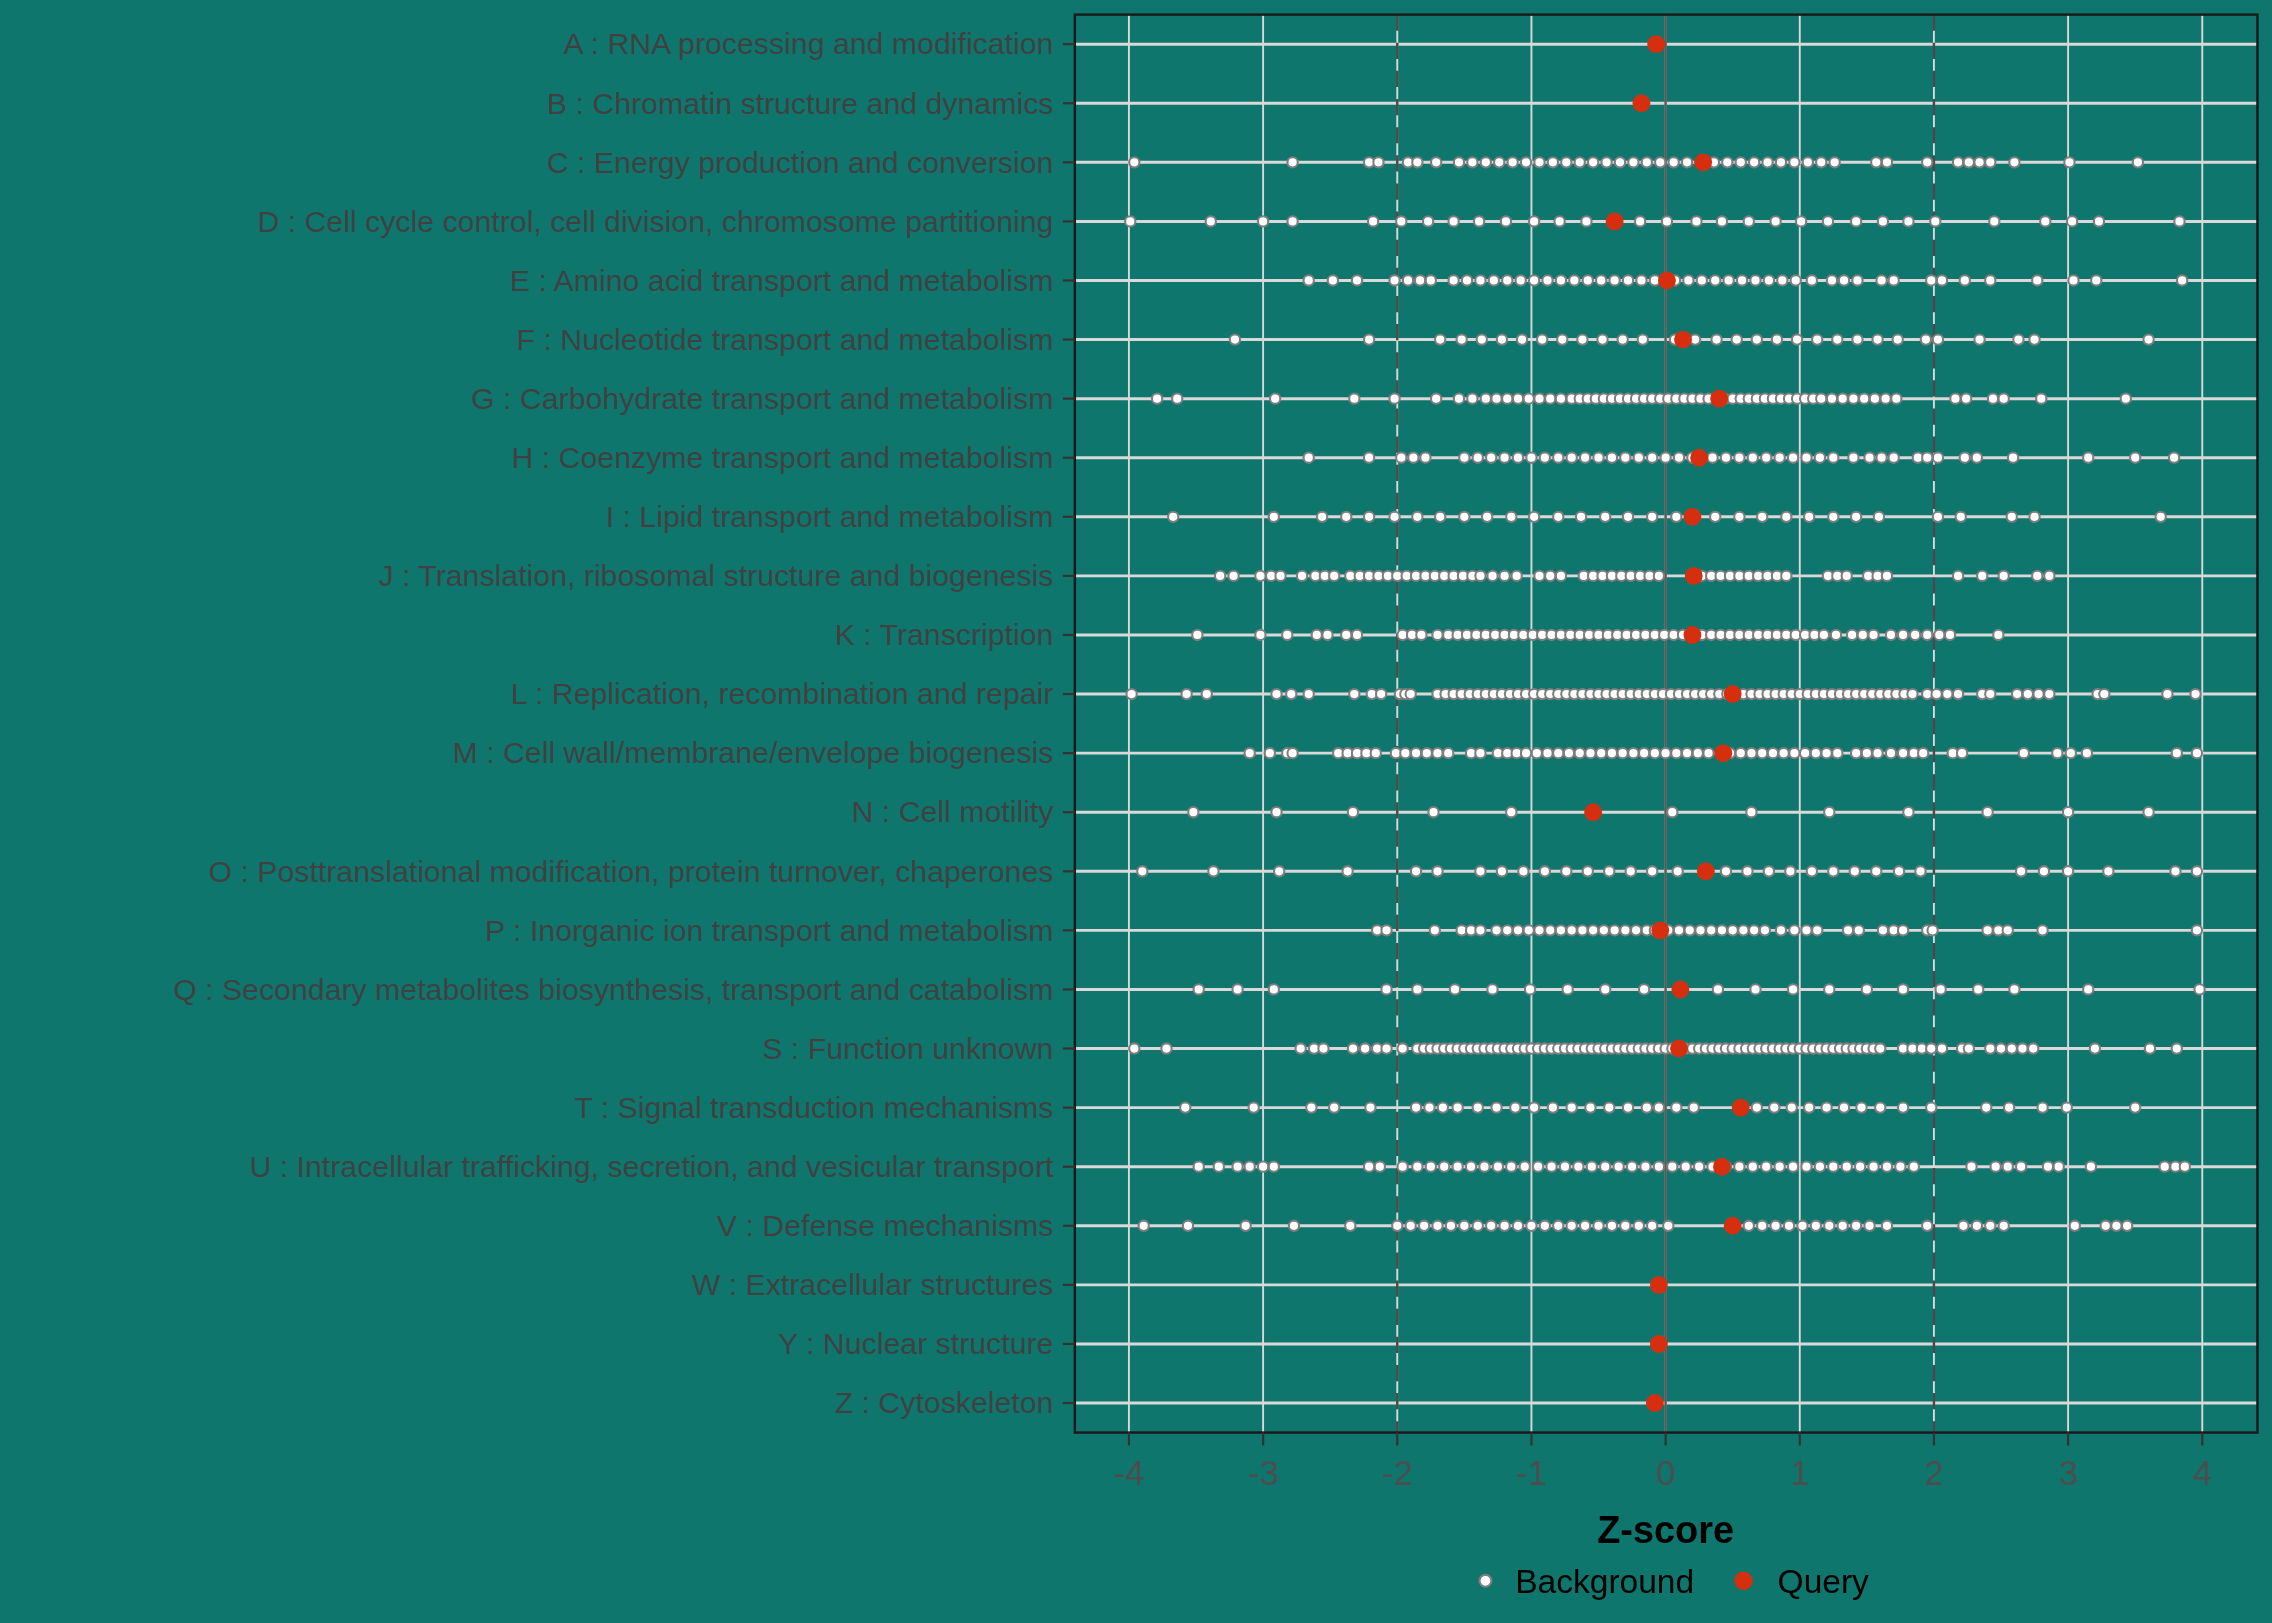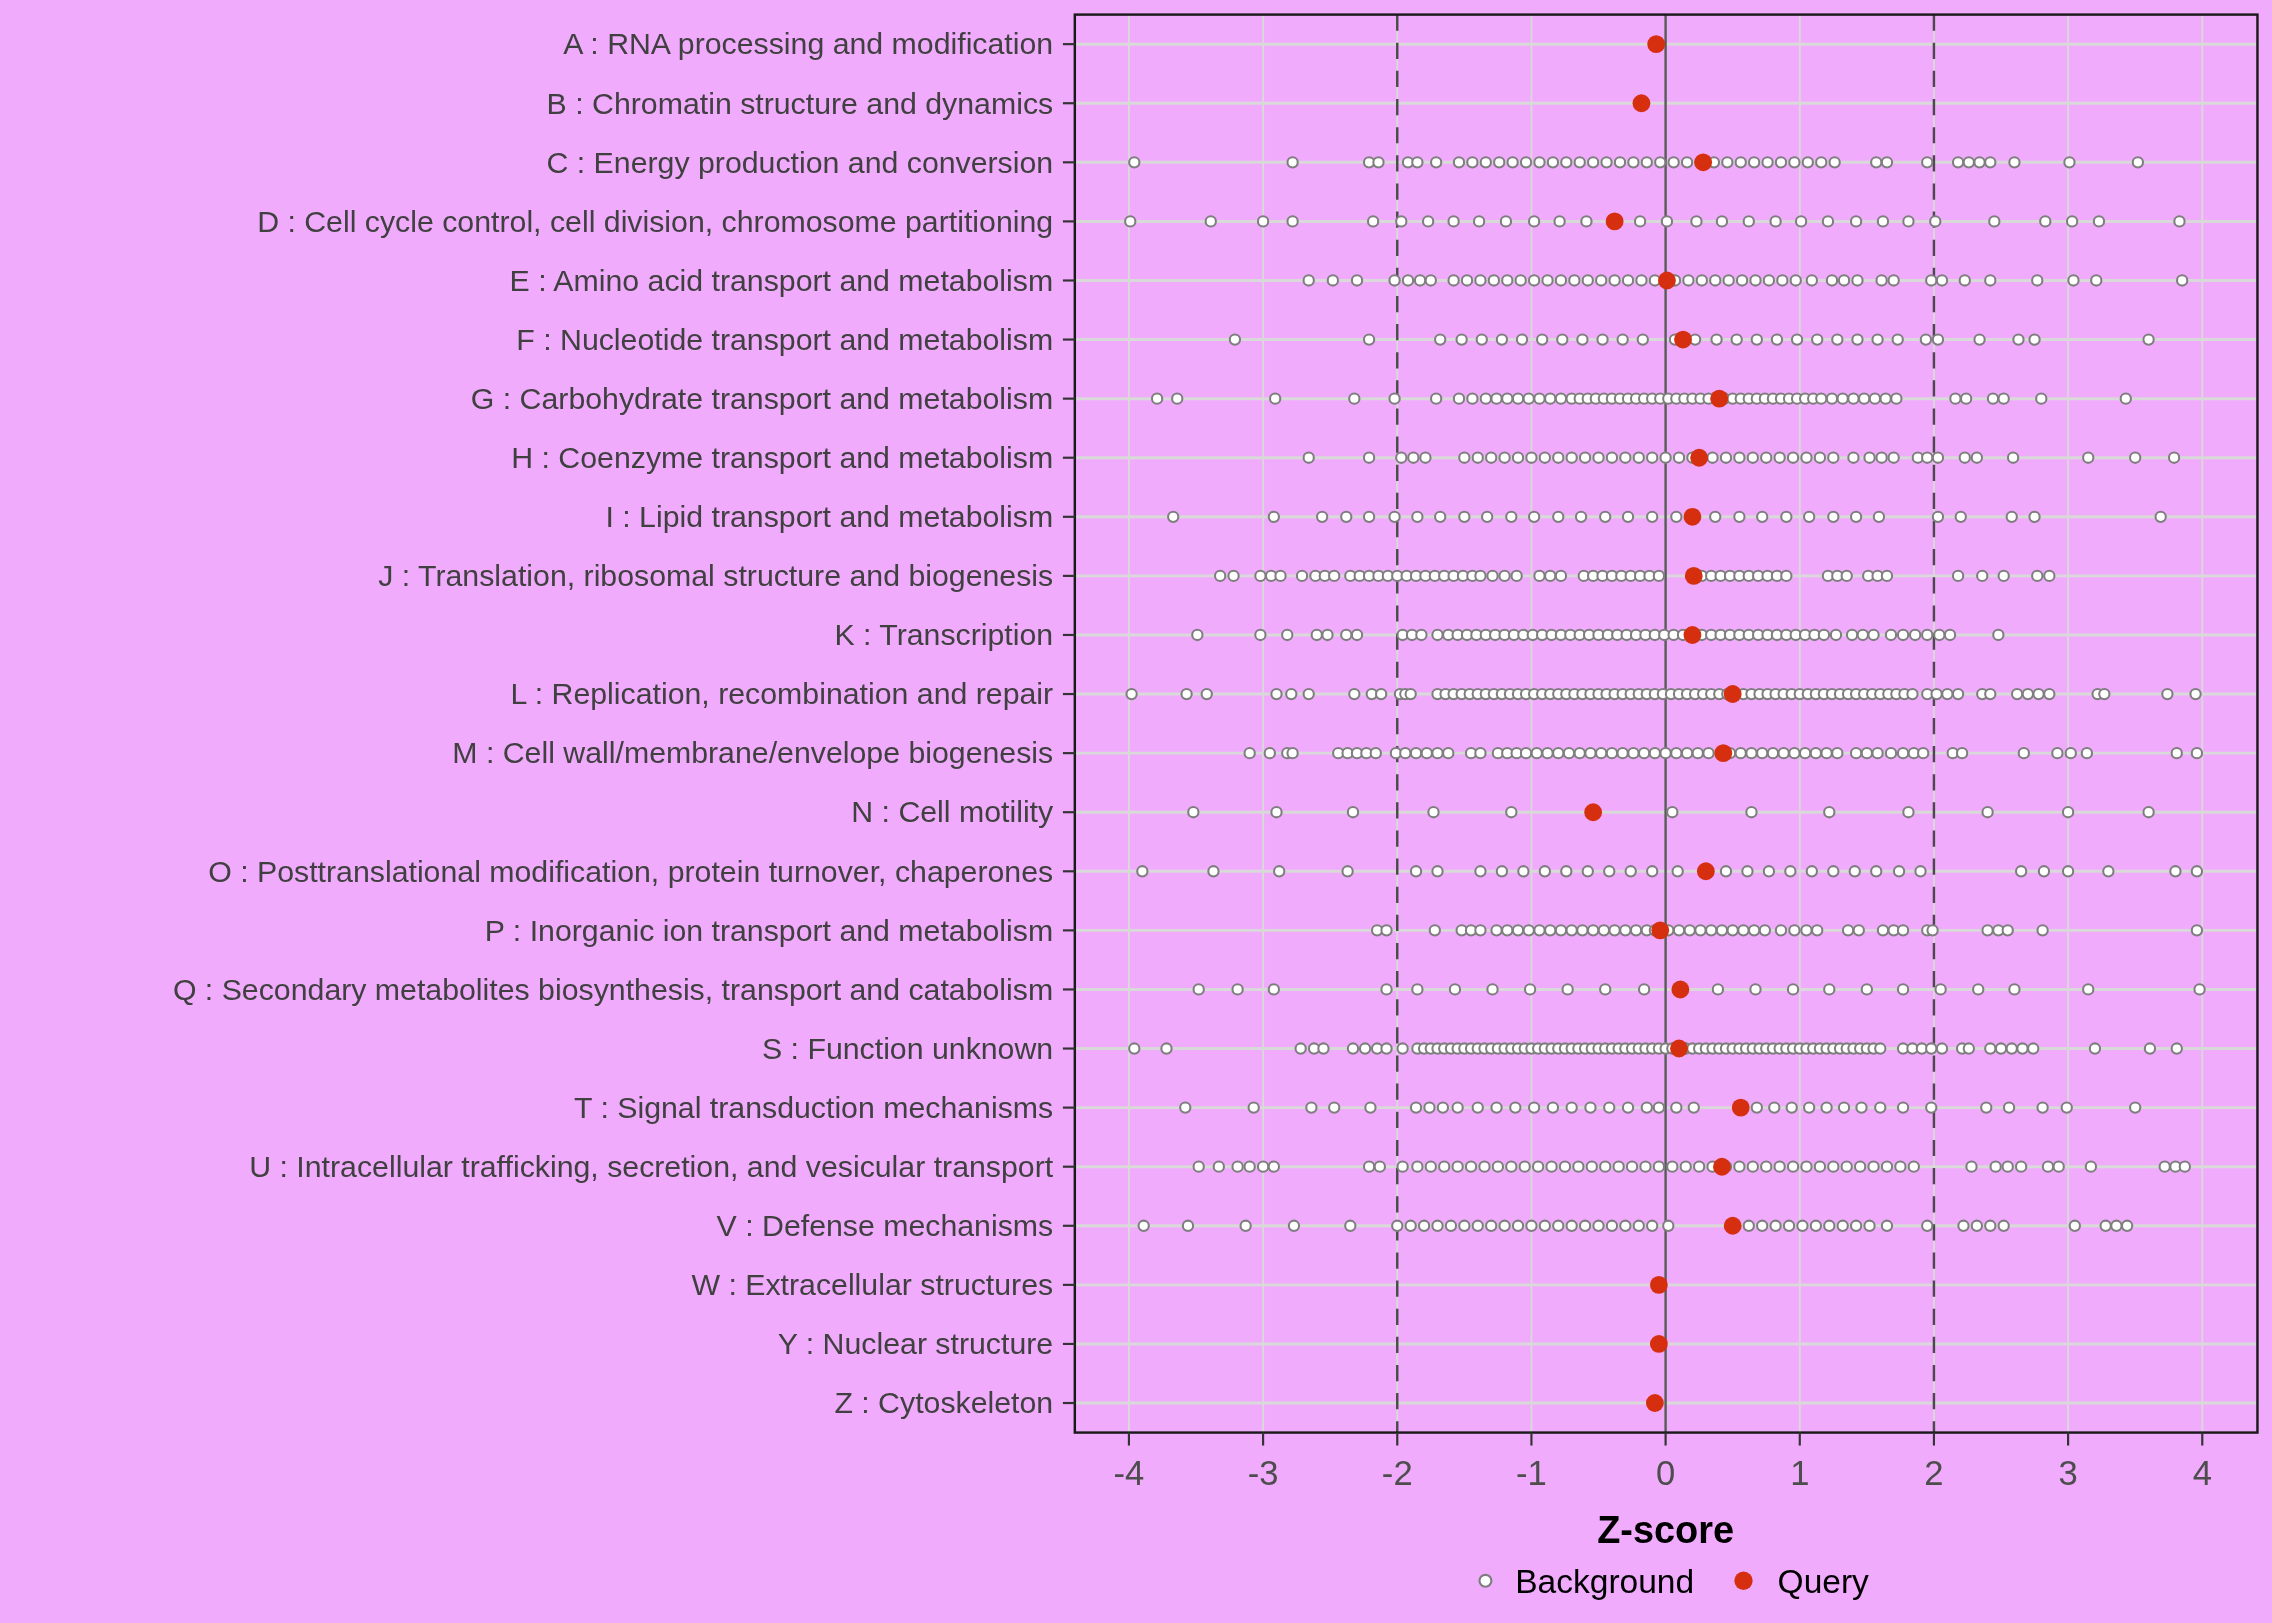--- a/index.html
+++ b/index.html
@@ -1,16 +1,16 @@
 <!DOCTYPE html>
 <html style="font-size:8.7px"><head>
 <meta charset="utf-8">
 <style>
   html,body{margin:0;padding:0;background:#ffffff;}
-  .page{position:relative;width:2273px;height:1623px;background:#f0abfc;
+  .page{position:relative;width:2273px;height:1623px;background:#0f766e;
         font-family:"Liberation Sans", sans-serif;}
   svg text{font-family:"Liberation Sans", sans-serif;}
   .ylab{font-size:56px;fill:#404040;}
   .xtick{font-size:64px;fill:#4d4d4d;}
   .xlabel{font-size:70px;font-weight:bold;fill:#000000;}
   .legendlab{font-size:62px;fill:#000000;}
 </style>
 </head>
 <body>
 

